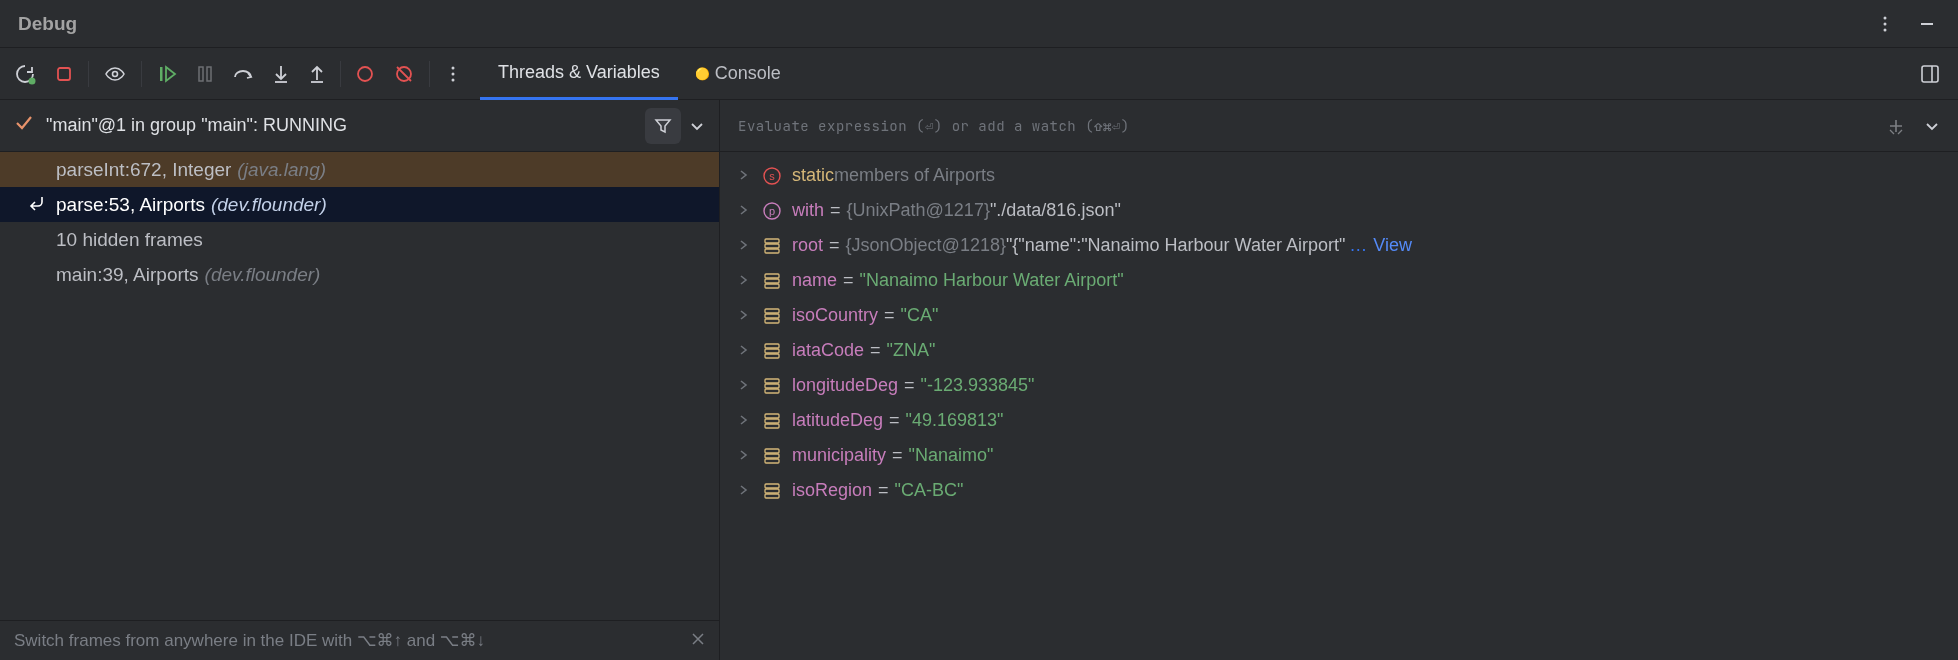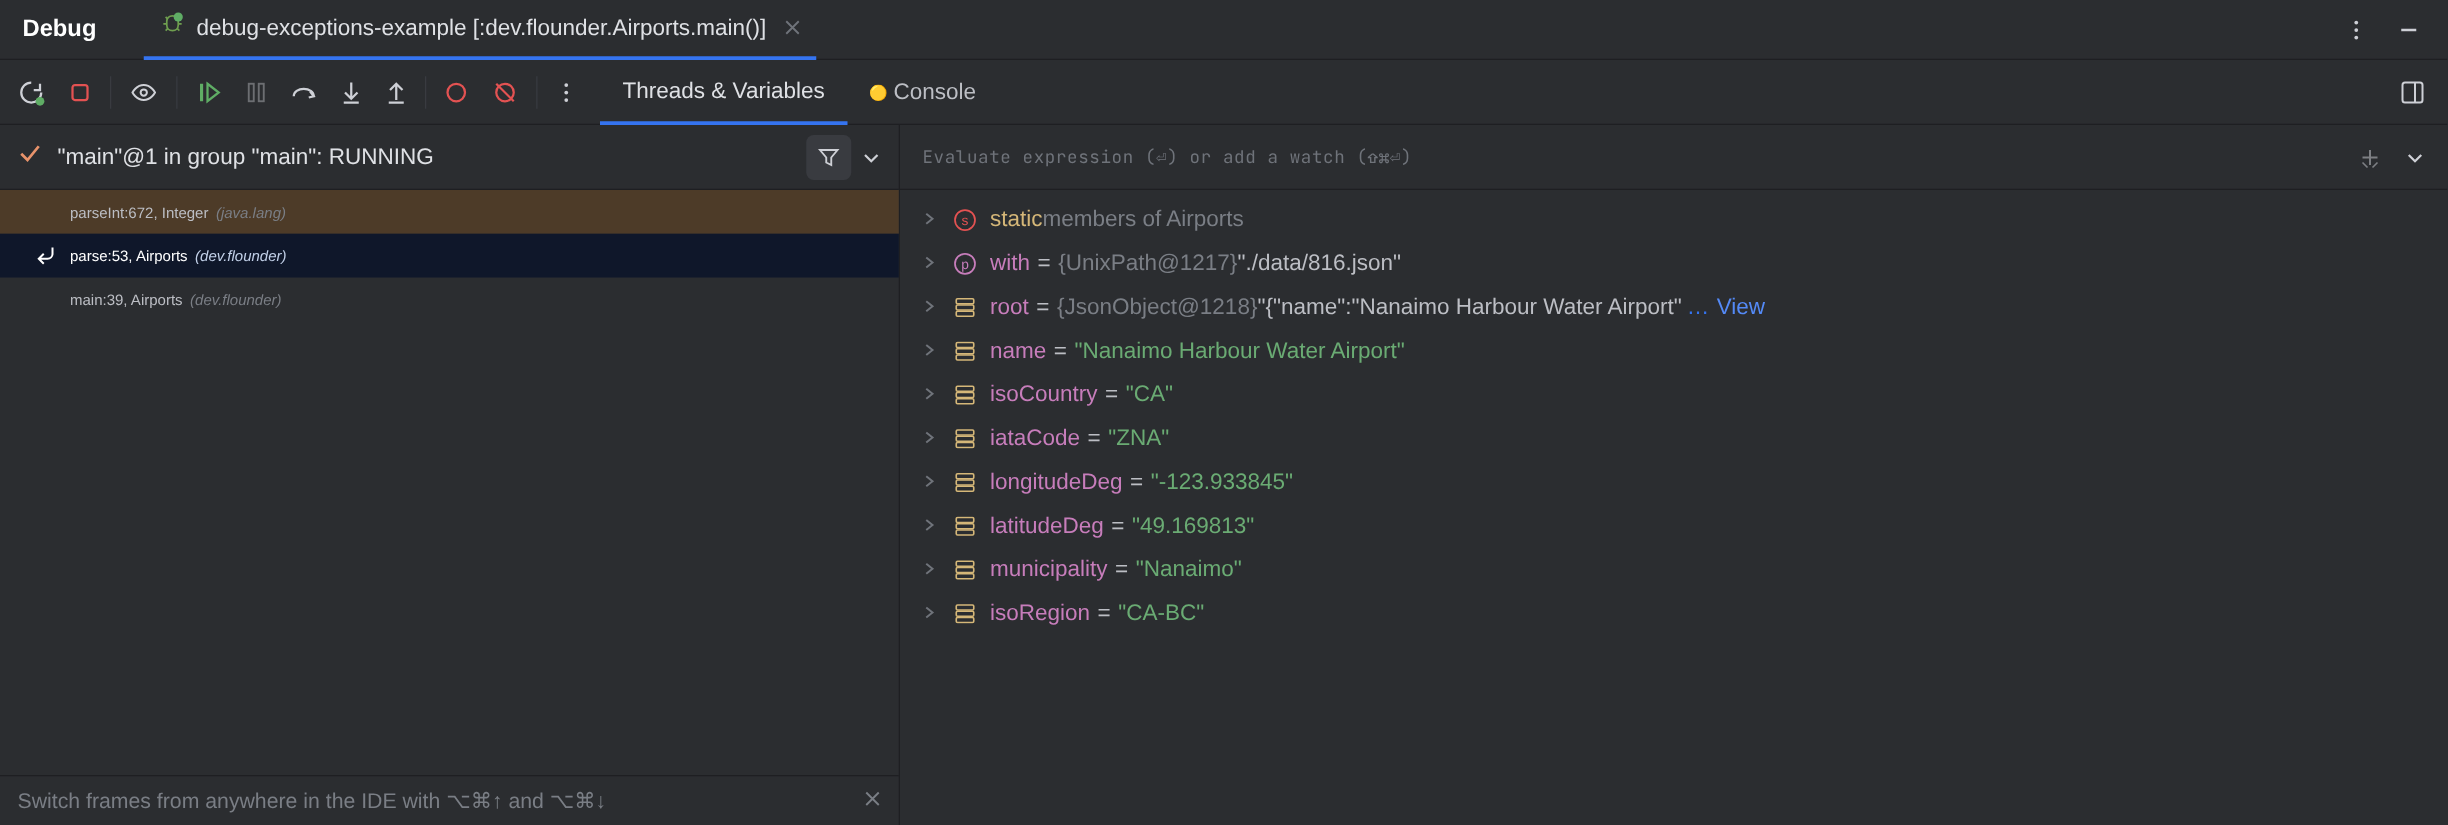--- a/index.html
+++ b/index.html
@@ -20,22 +20,22 @@
     .top-bar {
       display: flex;
       align-items: center;
       height: 48px;
       border-bottom: 1px solid #1e1f22;
       padding-left: 18px;
     }
     .debug-title {
       font-weight: 600;
       font-size: 19px;
-      color: #ffffff;
-      margin-right: 38px;
+      color: #a3a3a3;
+      margin-right: 20px;
     }
     .tab {
       display: flex;
       align-items: center;
       height: 48px;
       padding: 0 12px;
       border-bottom: 3px solid #3574f0;
       position: relative;
     }
     .tab-icon {
@@ -145,21 +145,21 @@
       margin-right: 8px;
     }
     .frames {
       flex: 1;
     }
     .frame-row {
       display: flex;
       align-items: center;
       height: 35px;
       padding-left: 56px;
-      font-size: 12px;
+      font-size: 19px;
       color: #bcbec4;
     }
     .frame-row.warn {
       background: #4d3b28;
     }
     .frame-row.selected {
       background: #0f172a;
       color: #ffffff;
       position: relative;
     }
@@ -270,35 +270,20 @@
     }
     .members-text {
       color: #7a7e85;
     }
   </style>
 </head>
 <body>
 
 <div class="top-bar">
   <div class="debug-title">Debug</div>
-  <div class="tab">
-    <span class="tab-icon">
-      <svg width="22" height="22" viewBox="0 0 24 24" fill="none">
-        <path d="M12 4C9 4 7 6 7 9v3c0 3 2 5 5 5s5-2 5-5V9c0-3-2-5-5-5z" stroke="#6f9e4f" stroke-width="1.5"></path>
-        <path d="M7 11H4M17 11h3M8 7l-2-2M16 7l2-2M8 15l-2 2M16 15l2 2" stroke="#6f9e4f" stroke-width="1.5"></path>
-        <circle cx="17" cy="5" r="4" fill="#5fad65"></circle>
-      </svg>
-    </span>
-    <span class="tab-text">debug-exceptions-example [:dev.flounder.Airports.main()]</span>
-    <span class="tab-close icon-btn">
-      <svg width="14" height="14" viewBox="0 0 14 14">
-          <path d="M2 2l10 10M12 2L2 12" stroke="#6f737a" stroke-width="1.5"></path>
-        </svg>
-    </span>
-  </div>
   <div class="top-right-icons">
     <span class="icon-btn">
       <svg width="18" height="18" viewBox="0 0 18 18">
           <circle cx="9" cy="3" r="1.5" fill="#ced0d6"></circle>
           <circle cx="9" cy="9" r="1.5" fill="#ced0d6"></circle>
           <circle cx="9" cy="15" r="1.5" fill="#ced0d6"></circle>
         </svg>
     </span>
     <span class="icon-btn">
       <svg width="18" height="18" viewBox="0 0 18 18">
@@ -432,20 +417,23 @@
           <span class="frame-loc">(java.lang)</span>
         </div>
         <div class="frame-row selected">
           <span class="return-ic"><svg width="18" height="18" viewBox="0 0 18 18">
               <path d="M14 4v5a4 4 0 0 1-4 4H4M7 9l-4 4 4 4" stroke="#ffffff" stroke-width="1.6" fill="none"></path>
             </svg></span>
           <span>parse:53, Airports</span>
           <span class="frame-loc">(dev.flounder)</span>
         </div>
         <div class="frame-row">
+          <span>10 hidden frames</span>
+        </div>
+        <div class="frame-row">
           <span>main:39, Airports</span>
           <span class="frame-loc">(dev.flounder)</span>
         </div>
       </div>
     <div class="hint-bar">
       <span>Switch frames from anywhere in the IDE with ⌥⌘↑ and ⌥⌘↓</span>
       <span class="hint-close">
         <svg width="14" height="14" viewBox="0 0 14 14">
             <path d="M2 2l10 10M12 2L2 12" stroke="#7a7e85" stroke-width="1.5"></path>
           </svg>

